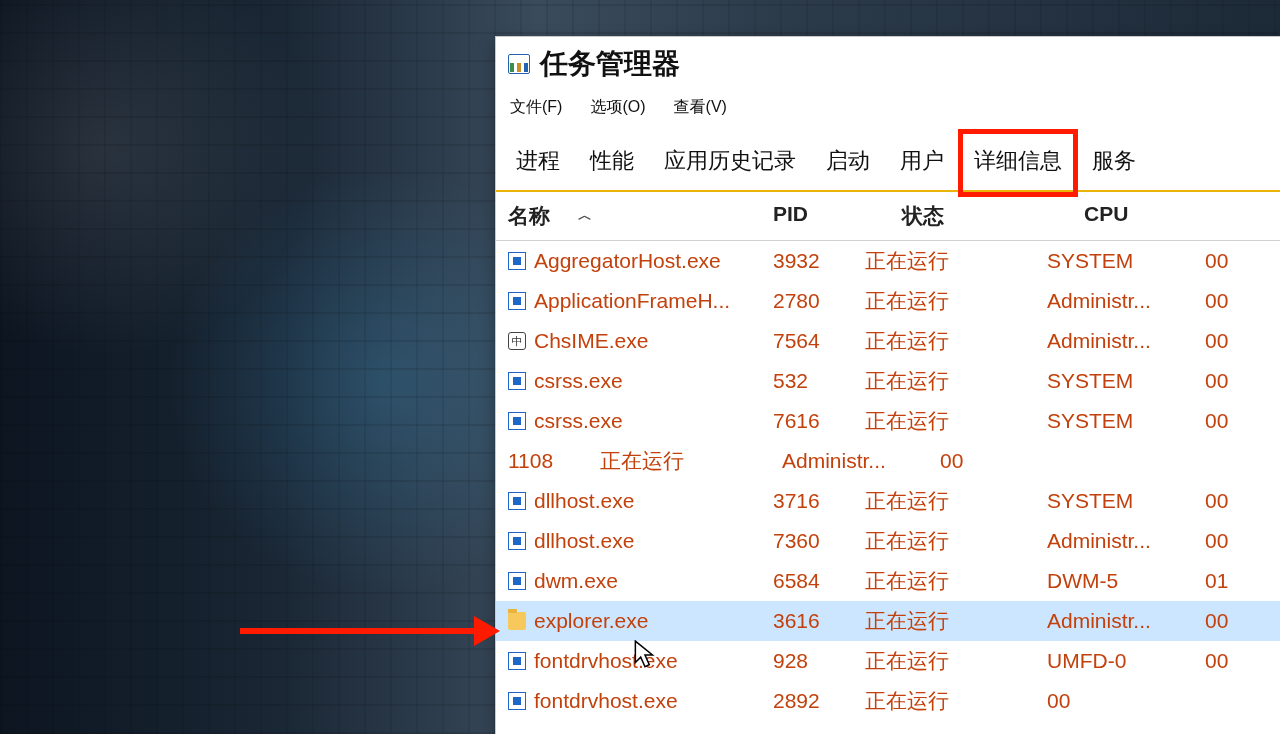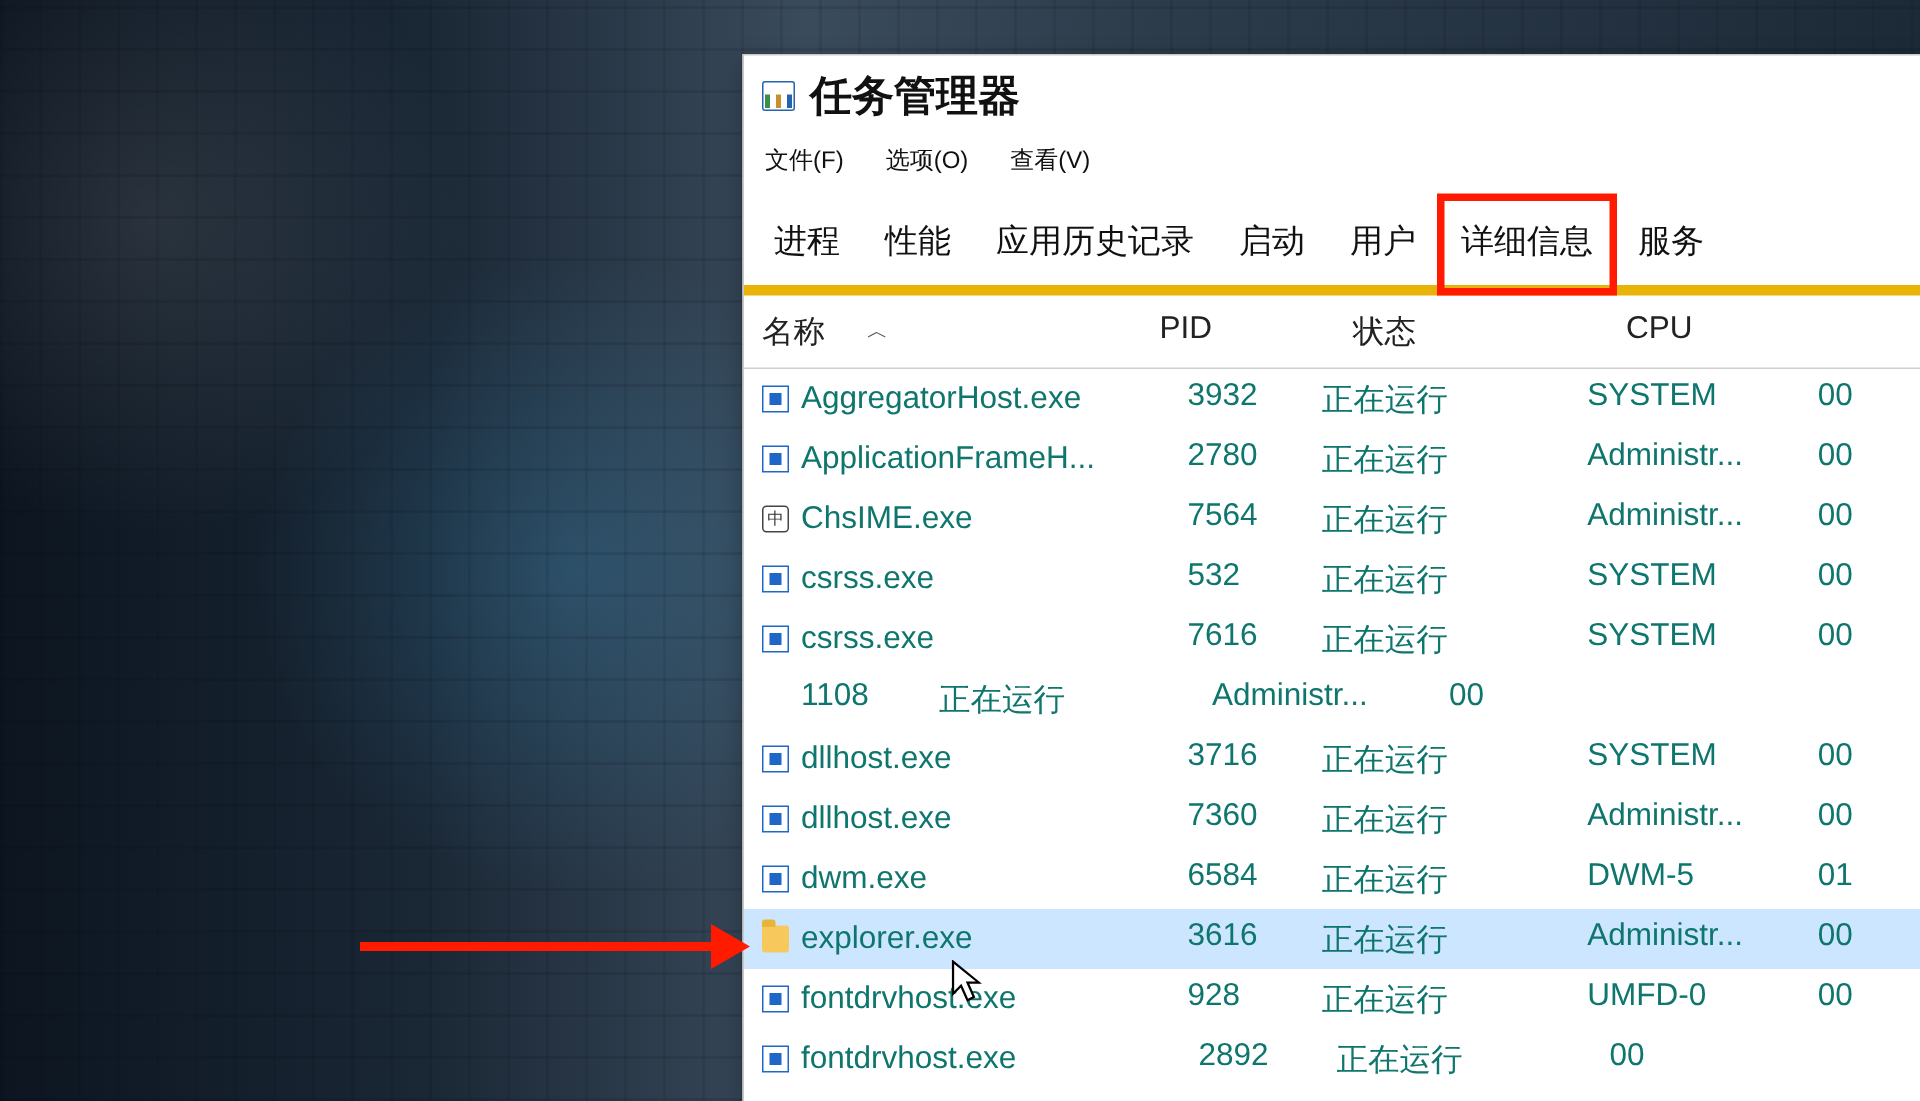--- a/index.html
+++ b/index.html
@@ -68,61 +68,62 @@
     gap: 28px;
     padding: 4px 14px 16px 14px;
     font-size: 16px;
   }
   .menubar span { cursor:default; }
   .tabs {
     display:flex;
     gap: 18px;
     padding: 8px 14px 10px 14px;
     font-size: 22px;
-    border-bottom: 7px solid #eab308;
+    border-bottom: 2px solid #eab308;
     align-items:center;
   }
   .tab {
     padding: 4px 6px;
     cursor: pointer;
   }
   .tab-highlight {
     position:absolute;
     box-sizing:border-box;
     border: 5px solid #ff1a00;
     pointer-events:none;
   }
   .headers {
     display:flex;
     border-bottom: 1px solid #d0d0d0;
     font-size: 21px;
     color:#222;
     padding: 10px 0 10px 12px;
     position:relative;
   }
-  .col { box-sizing:border-box; padding-right:6px; }
+  .col { box-sizing:border-box; padding-right:6px;font-weight:bold; }
   .c-name { width: 265px; display:flex; align-items:center; gap:28px; }
   .c-pid  { width: 92px; }
   .c-stat { width: 182px; margin-left: 37px; }
   .c-user { width: 158px; }
   .c-cpu  { width: 70px; }
   .sort-caret {
     font-size:14px; color:#555;
   }
   .rows { flex:1; overflow:hidden; }
   .row {
     display:flex;
+    align-items:center;
     padding: 6px 0 6px 12px;
     font-size: 21px;
-    color:#0f766e;
+    color:#c2410c;
   }
   .row.selected { background:#cde6ff; }
   .cell { box-sizing:border-box; padding-right:6px; white-space:nowrap; overflow:hidden; text-overflow:ellipsis; }
   .cell.name { width:265px; display:flex; align-items:center; gap:8px; }
-  .cell.pid  { width:92px;margin-left:26px; }
+  .cell.pid  { width:92px; }
   .cell.stat { width:182px; }
   .cell.user { width:158px; }
   .cell.cpu  { width:70px; }
   .p-icon {
     width:18px; height:18px; flex:0 0 18px;
     box-sizing:border-box;
   }
   .p-icon.app  { border:1.5px solid #1e66c7; background:#fff; position:relative; }
   .p-icon.app::after { content:""; position:absolute; inset:4px; background:#1e66c7; }
   .p-icon.ime  { border:1.5px solid #444; border-radius:3px; position:relative; }

